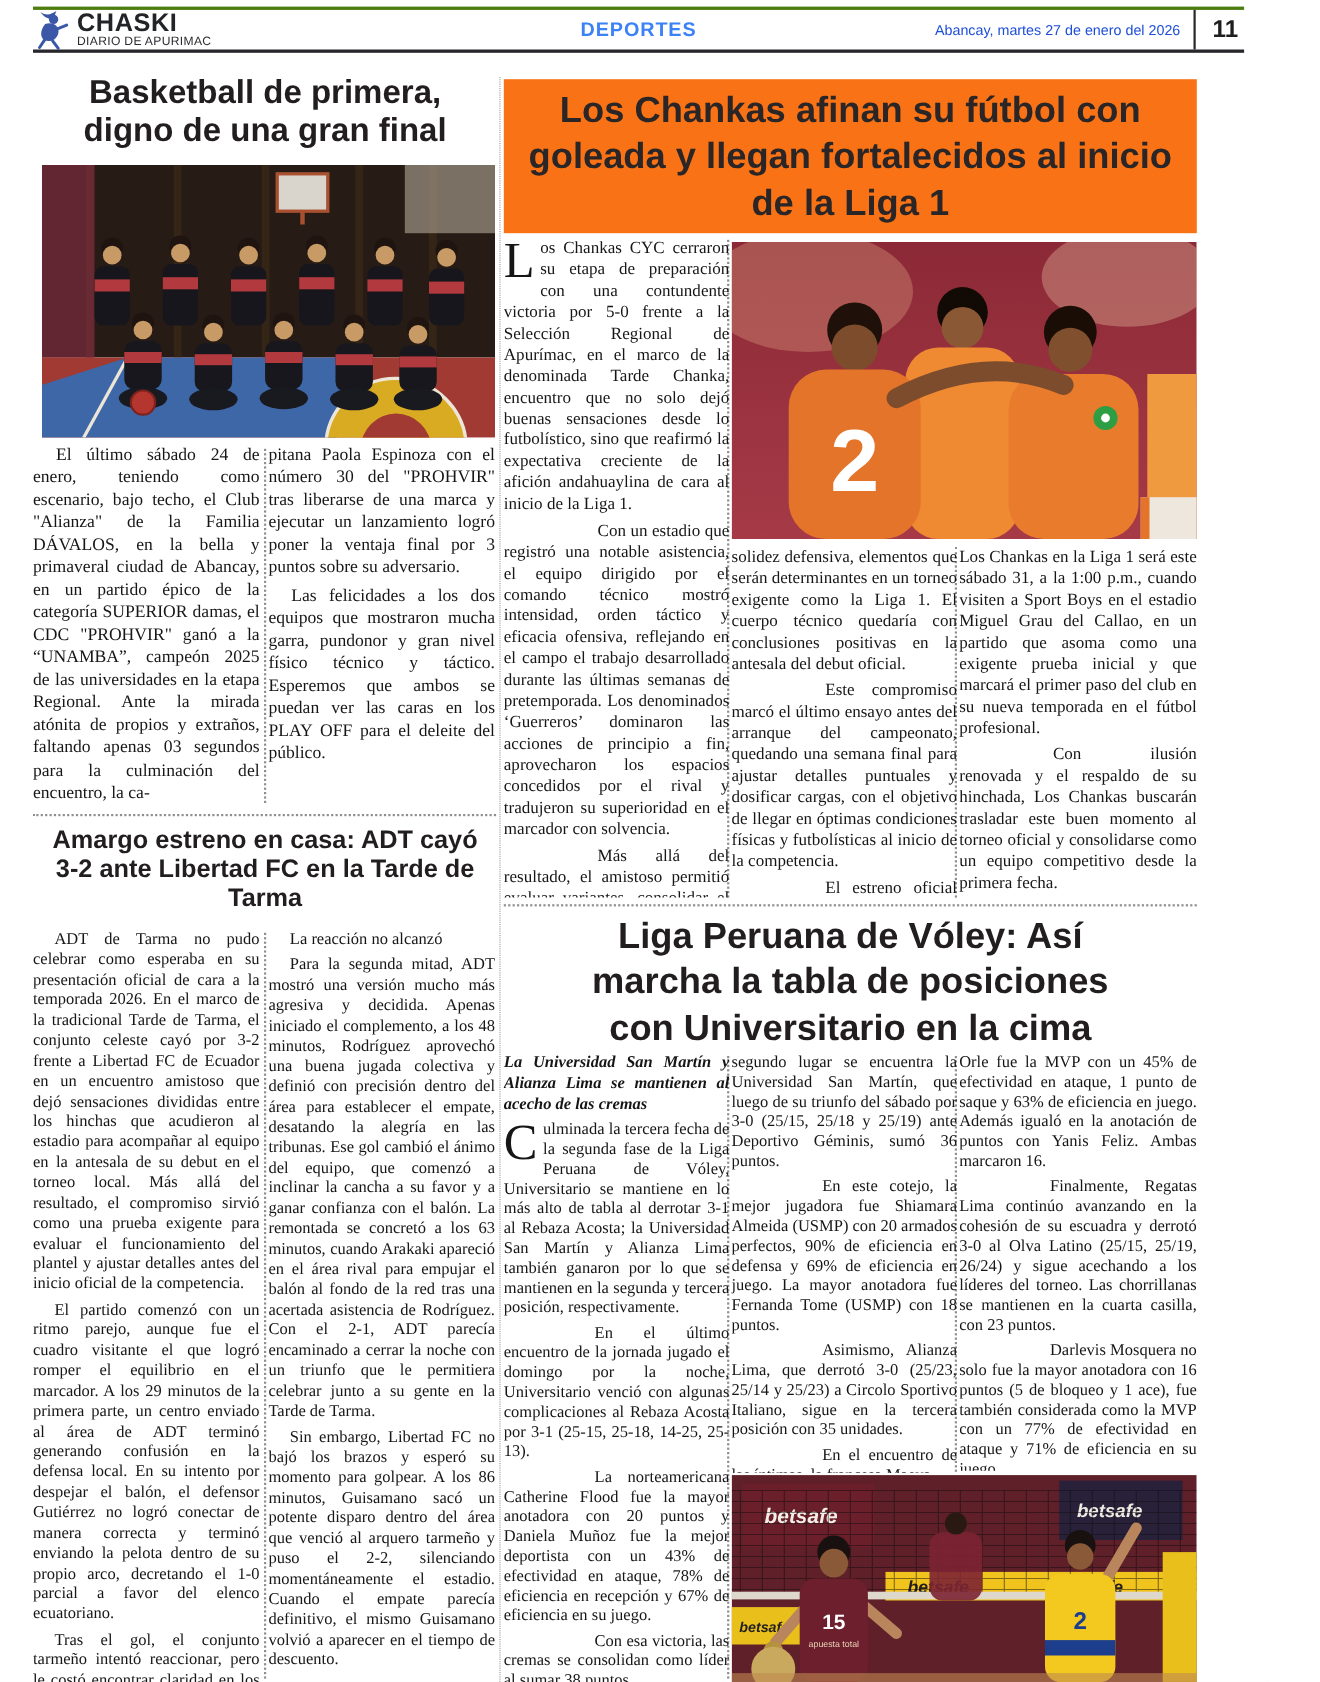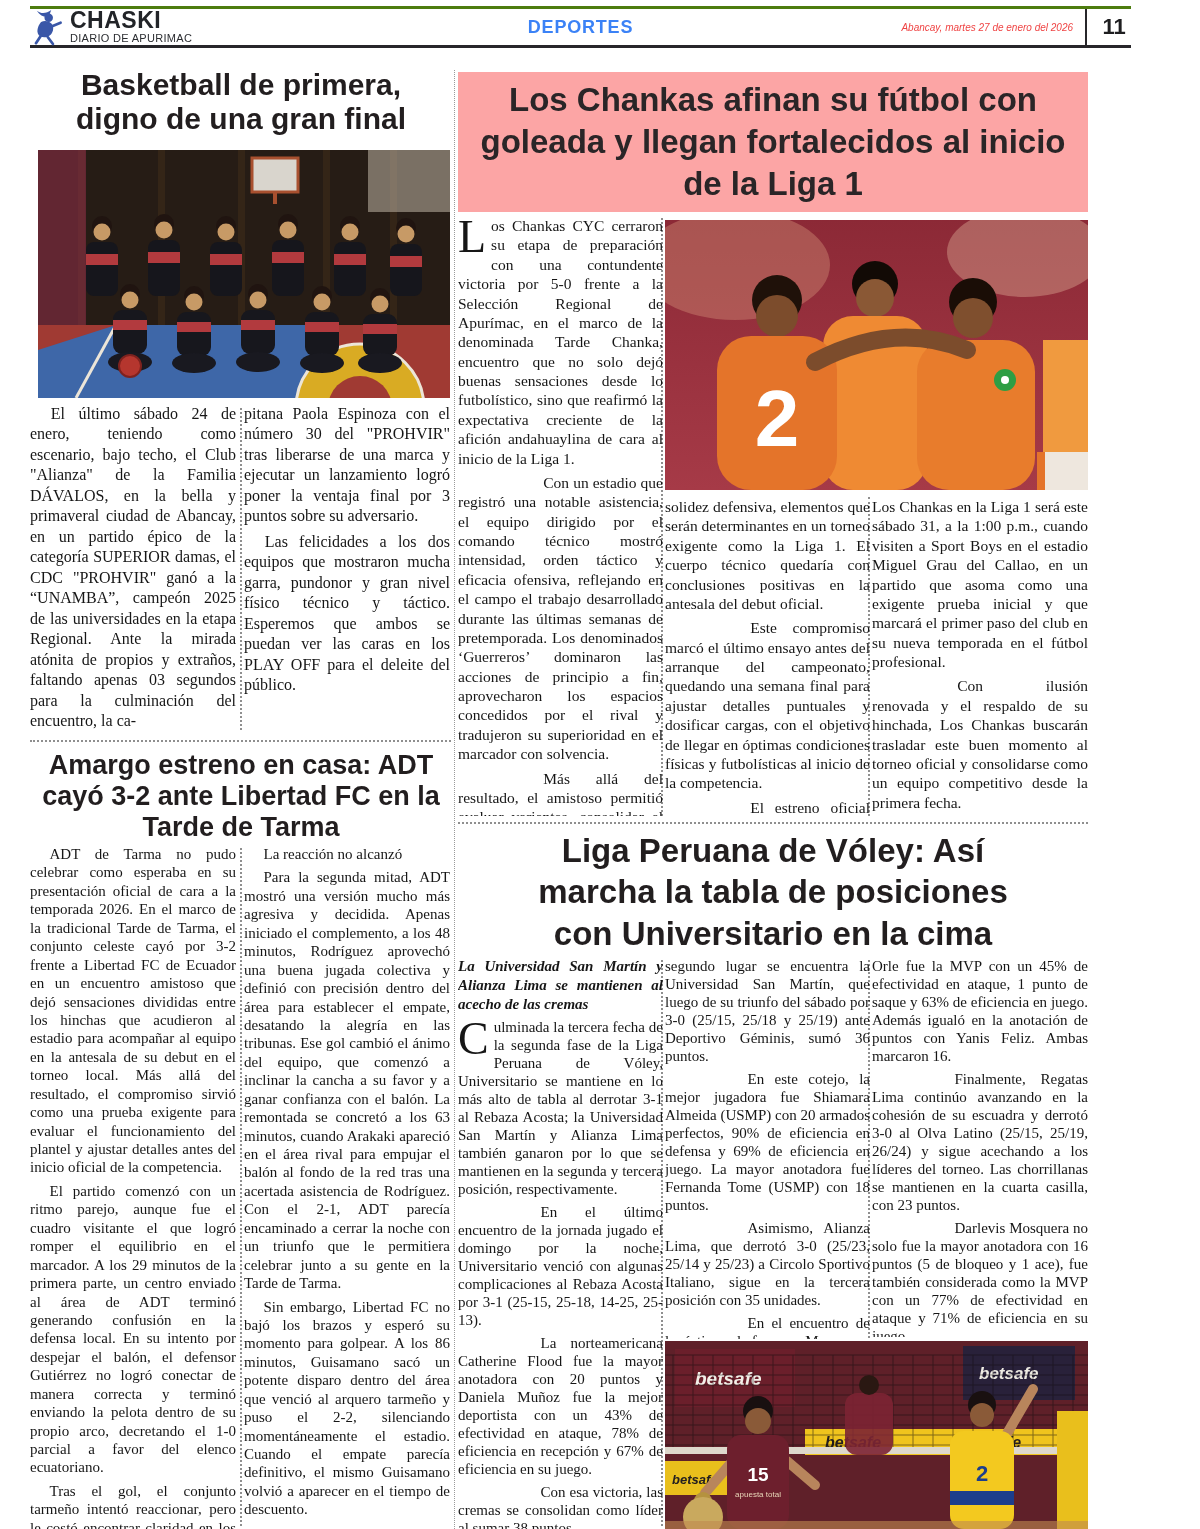--- a/index.html
+++ b/index.html
@@ -10,32 +10,32 @@
           border-top:3px solid #4d7c0f;border-bottom:3px solid #27262a;
           display:flex;align-items:center;box-sizing:border-box;}
   .brand{display:flex;align-items:center;gap:6px;flex:1;}
   .brand-name{font-family:"Liberation Sans",sans-serif;font-weight:bold;font-size:23px;
               letter-spacing:.5px;color:#222428;line-height:1;}
   .brand-tag{font-family:"Liberation Sans",sans-serif;font-size:11px;color:#2b2d31;
              letter-spacing:.3px;line-height:1.1;}
   .section{font-family:"Liberation Sans",sans-serif;font-weight:bold;font-size:18px;
            letter-spacing:.8px;color:#3b82f6;}
   .hright{flex:1;display:flex;justify-content:flex-end;align-items:center;height:100%;}
-  .hdate{font-family:"Liberation Sans",sans-serif;font-size:10px;color:#ef4444;font-style:italic;}
+  .hdate{font-family:"Liberation Sans",sans-serif;font-size:13px;color:#1d4ed8;}
   .psep{width:2px;height:100%;background:#27262a;margin:0 10px 0 12px;}
   .pnum{font-family:"Liberation Sans",sans-serif;font-weight:bold;font-size:22px;color:#1e1e20;
         width:34px;text-align:center;}
   
   .headline{position:absolute;font-family:"Liberation Sans","DejaVu Sans",sans-serif;
             font-weight:bold;color:#221e1f;text-align:center;}
   .hl1{left:30px;top:68px;width:422px;font-size:30px;line-height:1.12;}
   .hl1 .inner{max-width:370px;margin:0 auto;}
-  .hl2{left:458px;top:72px;width:630px;height:140px;background:#fca5a5;
+  .hl2{left:458px;top:72px;width:630px;height:140px;background:#f97316;
        font-size:33px;line-height:1.28;color:#2a2527;display:flex;align-items:center;justify-content:center;box-sizing:border-box;padding:0 14px;}
-  .hl3{left:30px;top:750px;width:422px;font-size:27px;line-height:1.15;}
+  .hl3{left:30px;top:750px;width:422px;font-size:23px;line-height:1.15;}
   .hl3 .inner{max-width:404px;margin:0 auto;}
   .hl4{left:458px;top:830px;width:630px;font-size:33px;line-height:1.25;}
   .hl4 .inner{max-width:520px;margin:0 auto;}
   
   .col{position:absolute;text-align:justify;overflow:hidden;color:#161616;hyphens:auto;}
   .col p{margin:0 0 5px 0;text-indent:1.3em;}
   .col p.p0{text-indent:0;}
   .col p.bi{text-indent:5.5em;}
   .a1c{font-size:16px;line-height:1.28;}
   .a2c{font-size:15.5px;line-height:1.25;}

